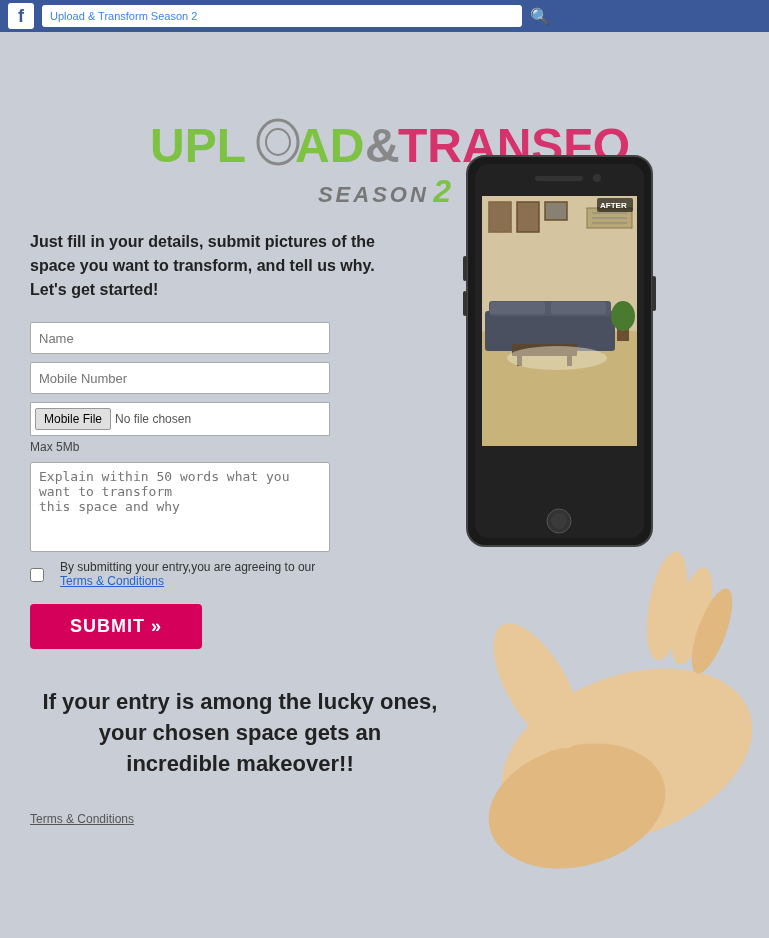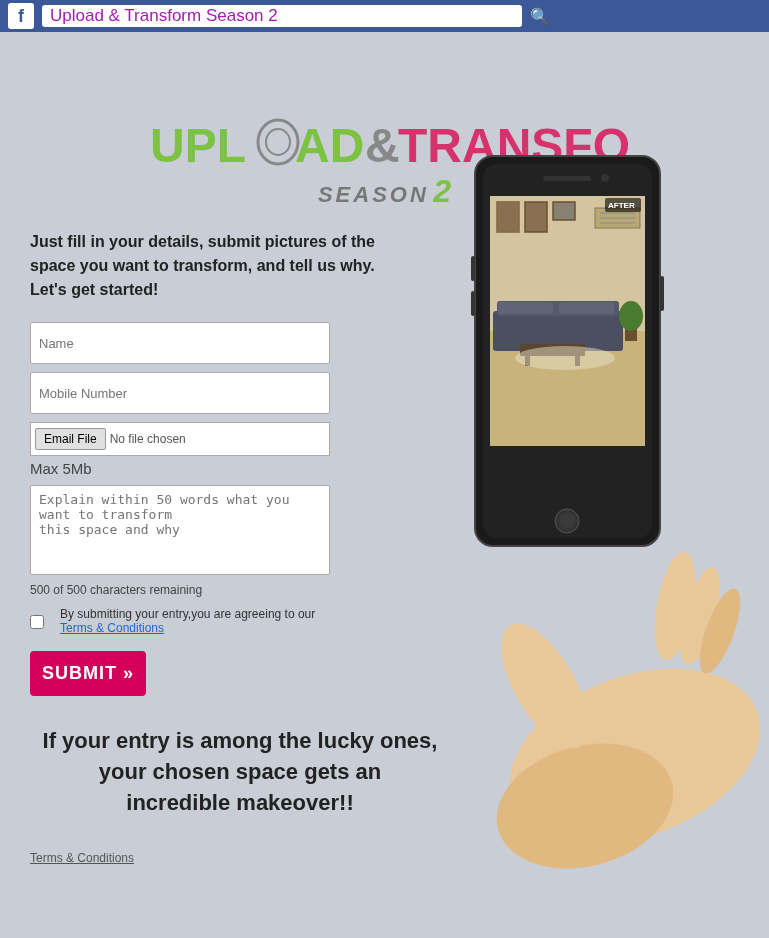--- a/index.html
+++ b/index.html
@@ -30,22 +30,22 @@
       font-size: 18px;
       color: #3b5998;
     }
     .fb-search-bar {
       background: #fff;
       border: none;
       border-radius: 3px;
       height: 22px;
       padding: 0 8px;
       width: 480px;
-      font-size: 17px;
-      color: #a21caf;
+      font-size: 11px;
+      color: #3b82f6;
     }
     .fb-search-icon {
       color: #ccc;
       font-size: 16px;
       cursor: pointer;
     }
 
     
     .main-area {
       background: #c8cdd6;
@@ -73,21 +73,21 @@
     
     .form-section {
       padding: 0 30px;
       max-width: 380px;
     }
     .form-input {
       width: 300px;
       height: 32px;
       border: 1px solid #aaa;
       border-radius: 2px;
-      padding: 20px 8px;
+      padding: 0 8px;
       font-size: 13px;
       color: #666;
       background: #fff;
       margin-bottom: 8px;
       display: block;
     }
     .form-textarea {
       width: 300px;
       height: 90px;
       border: 1px solid #aaa;
@@ -129,21 +129,21 @@
       font-size: 12px;
       cursor: pointer;
       margin: 4px;
       white-space: nowrap;
     }
     .file-chosen-text {
       font-size: 12px;
       color: #555;
     }
     .max-size {
-      font-size: 15px;
+      font-size: 12px;
       color: #444;
       margin-bottom: 8px;
     }
     .chars-remaining {
       font-size: 12px;
       color: #444;
       margin-bottom: 10px;
     }
     .terms-row {
       display: flex;
@@ -167,24 +167,24 @@
       text-decoration: underline;
       font-size: 12px;
     }
     .submit-btn {
       background: #d4005a;
       color: #fff;
       font-size: 18px;
       font-weight: bold;
       border: none;
       border-radius: 4px;
-      padding: 12px 12px;
+      padding: 12px 40px;
       cursor: pointer;
       letter-spacing: 1px;
-      margin-bottom: 30px;
+      margin-bottom: 38px;
     }
 
     
     .bottom-tagline {
       color: #222;
       font-size: 22px;
       font-weight: bold;
       padding: 0 30px;
       line-height: 1.4;
       max-width: 480px;
@@ -230,21 +230,21 @@
     }
 
     
     .content-wrapper {
       position: relative;
       min-height: 870px;
     }
 
     .phone-overlay {
       position: absolute;
-      right: 4px;
+      right: 12px;
       top: 30px;
       width: 380px;
       height: 780px;
       pointer-events: none;
     }
   </style>
 </head>
 <body>
 
 <div class="fb-bar">
@@ -287,30 +287,29 @@
 
     <div class="form-section">
 
       <input class="form-input" type="text" placeholder="Name" style="">
 
 
       <input class="form-input" type="tel" placeholder="Mobile Number" style="">
 
 
       <div class="file-input-wrapper">
-        <button class="choose-file-btn">Email File</button>
+        <button class="choose-file-btn">Mobile File</button>
         <span class="file-chosen-text">No file chosen</span>
       </div>
 
       <div class="max-size">Max 5Mb</div>
 
       <textarea class="form-textarea" placeholder="Explain within 50 words what you want to transform
 this space and why" style=""></textarea>
 
-      <div class="chars-remaining">500 of 500 characters remaining</div>
 
       <div class="terms-row">
         <input type="checkbox" class="terms-checkbox" style="">
         <span class="terms-text">
           <span>By submitting your entry,you are agreeing to our </span><a href="#" class="terms-link">Terms &amp; Conditions</a>
         </span>
       </div>
 
       <button class="submit-btn">SUBMIT »</button>
 

